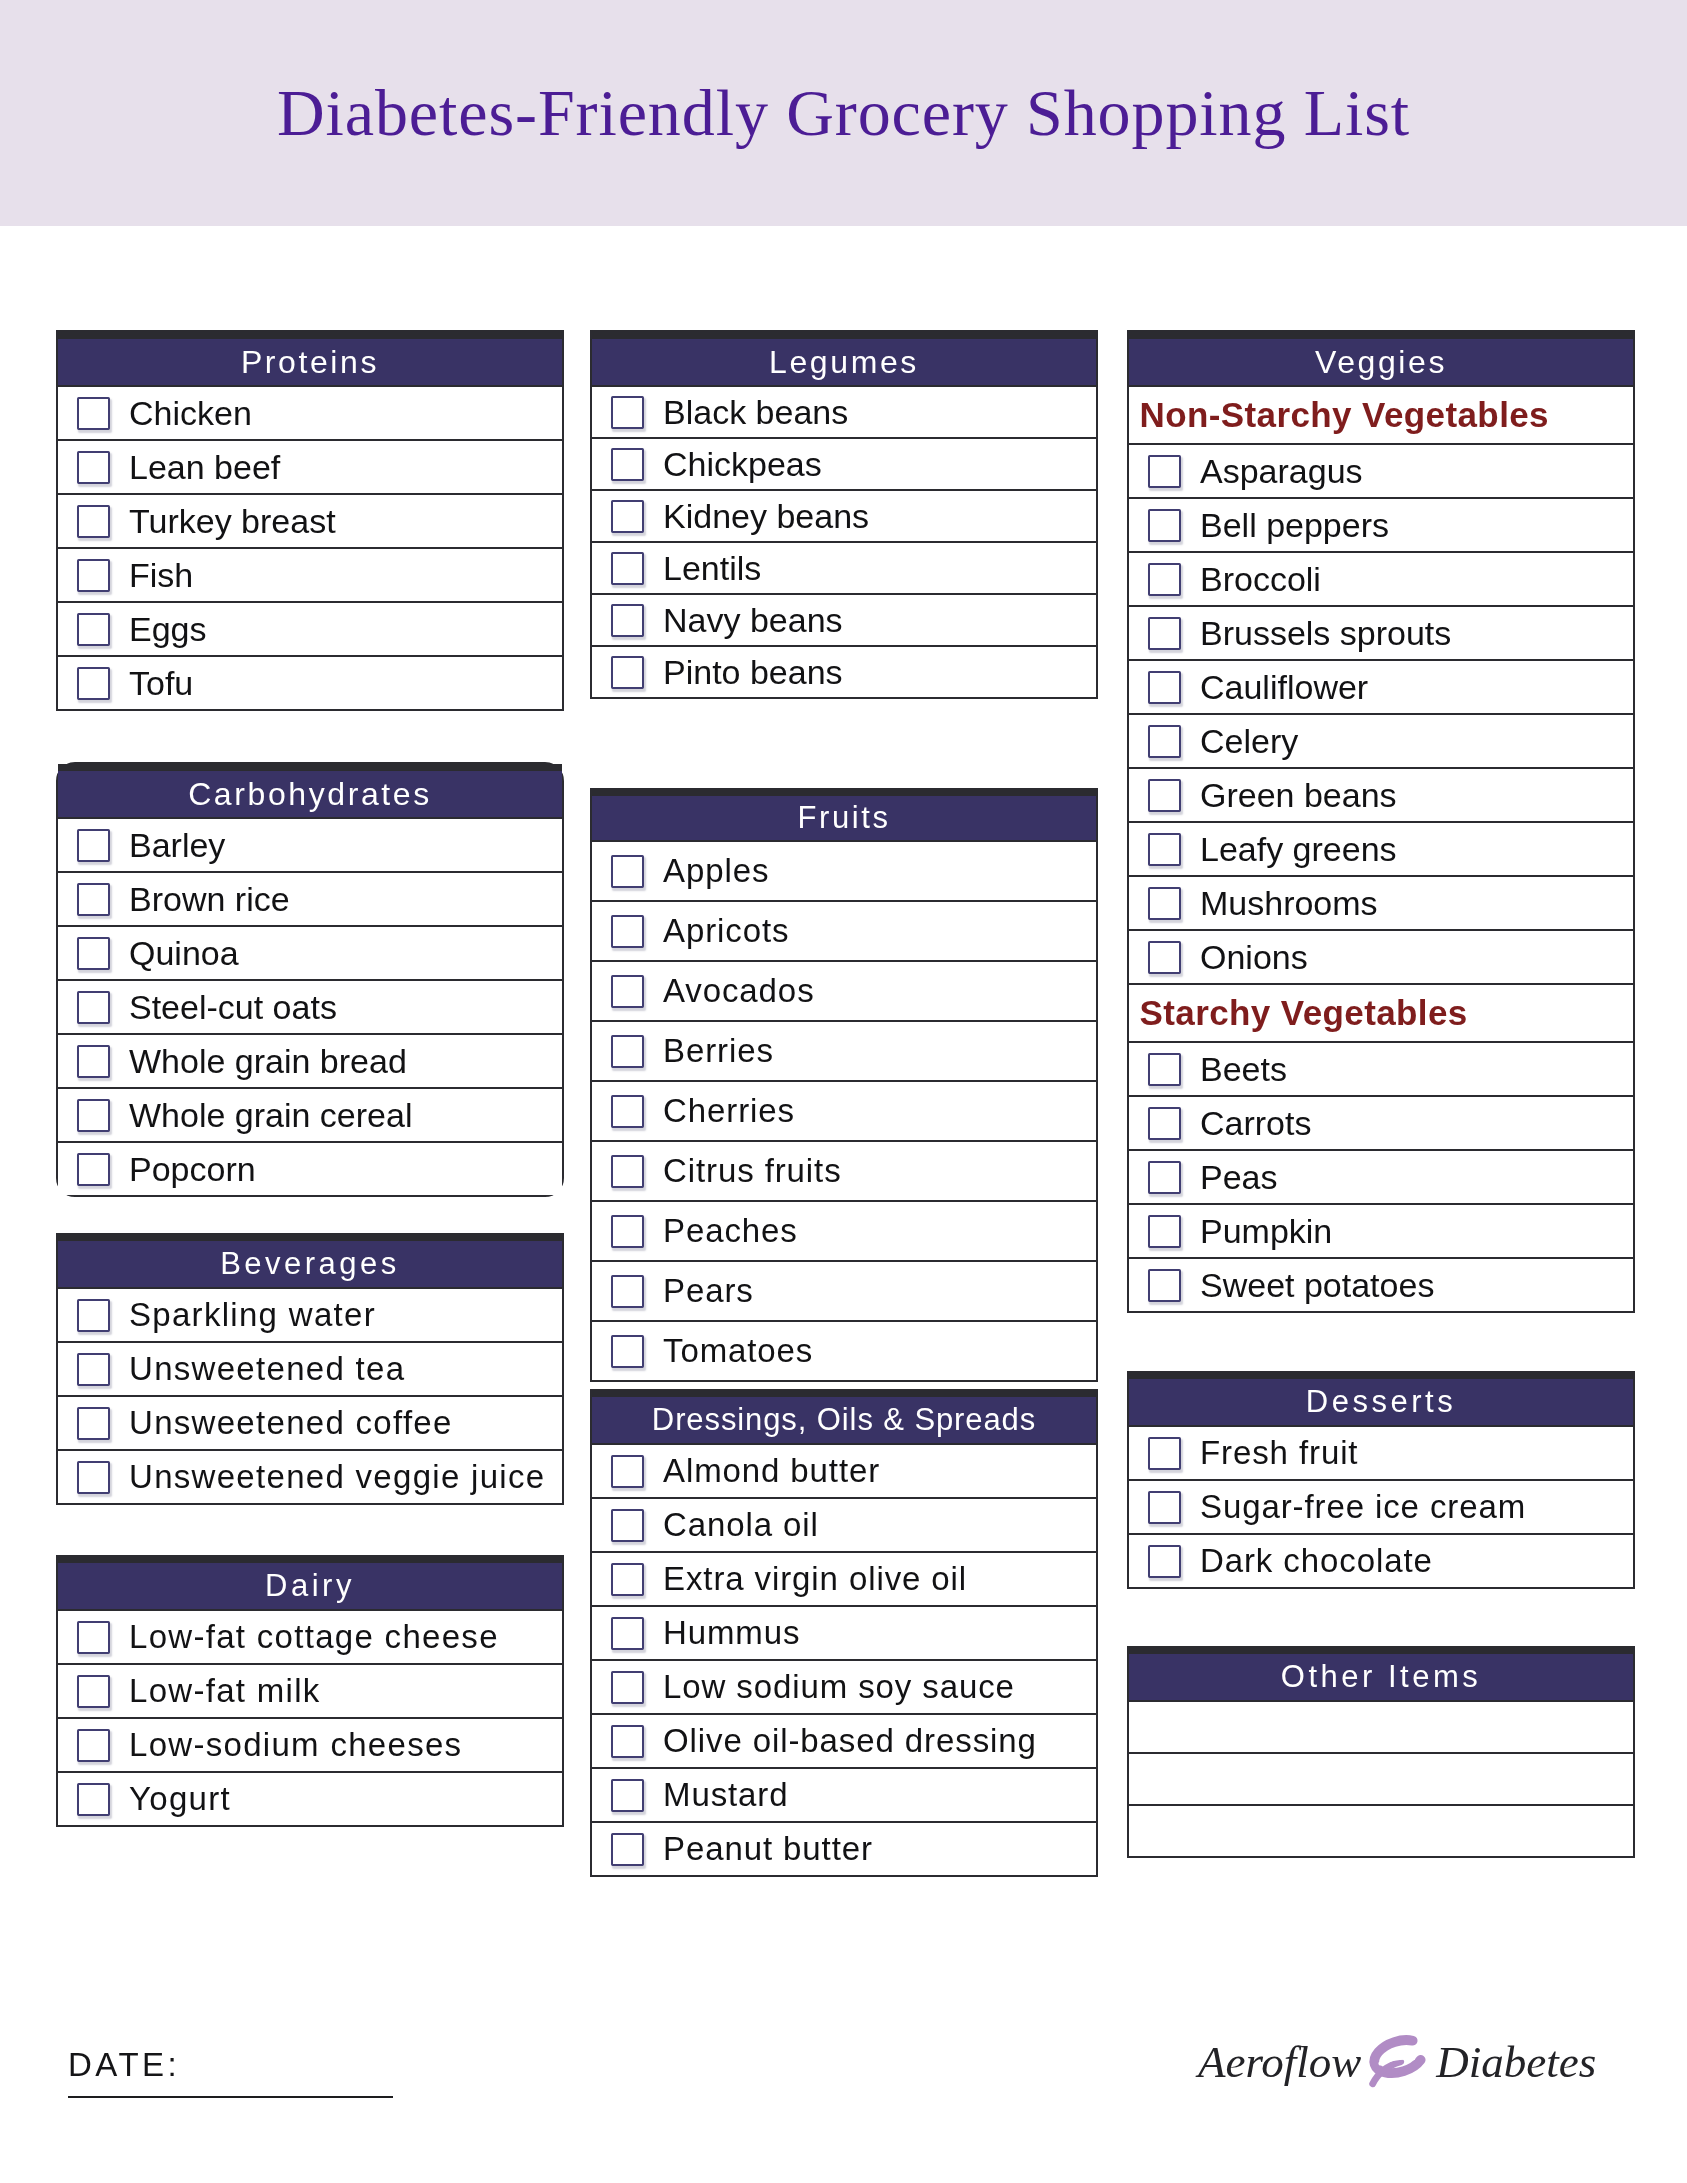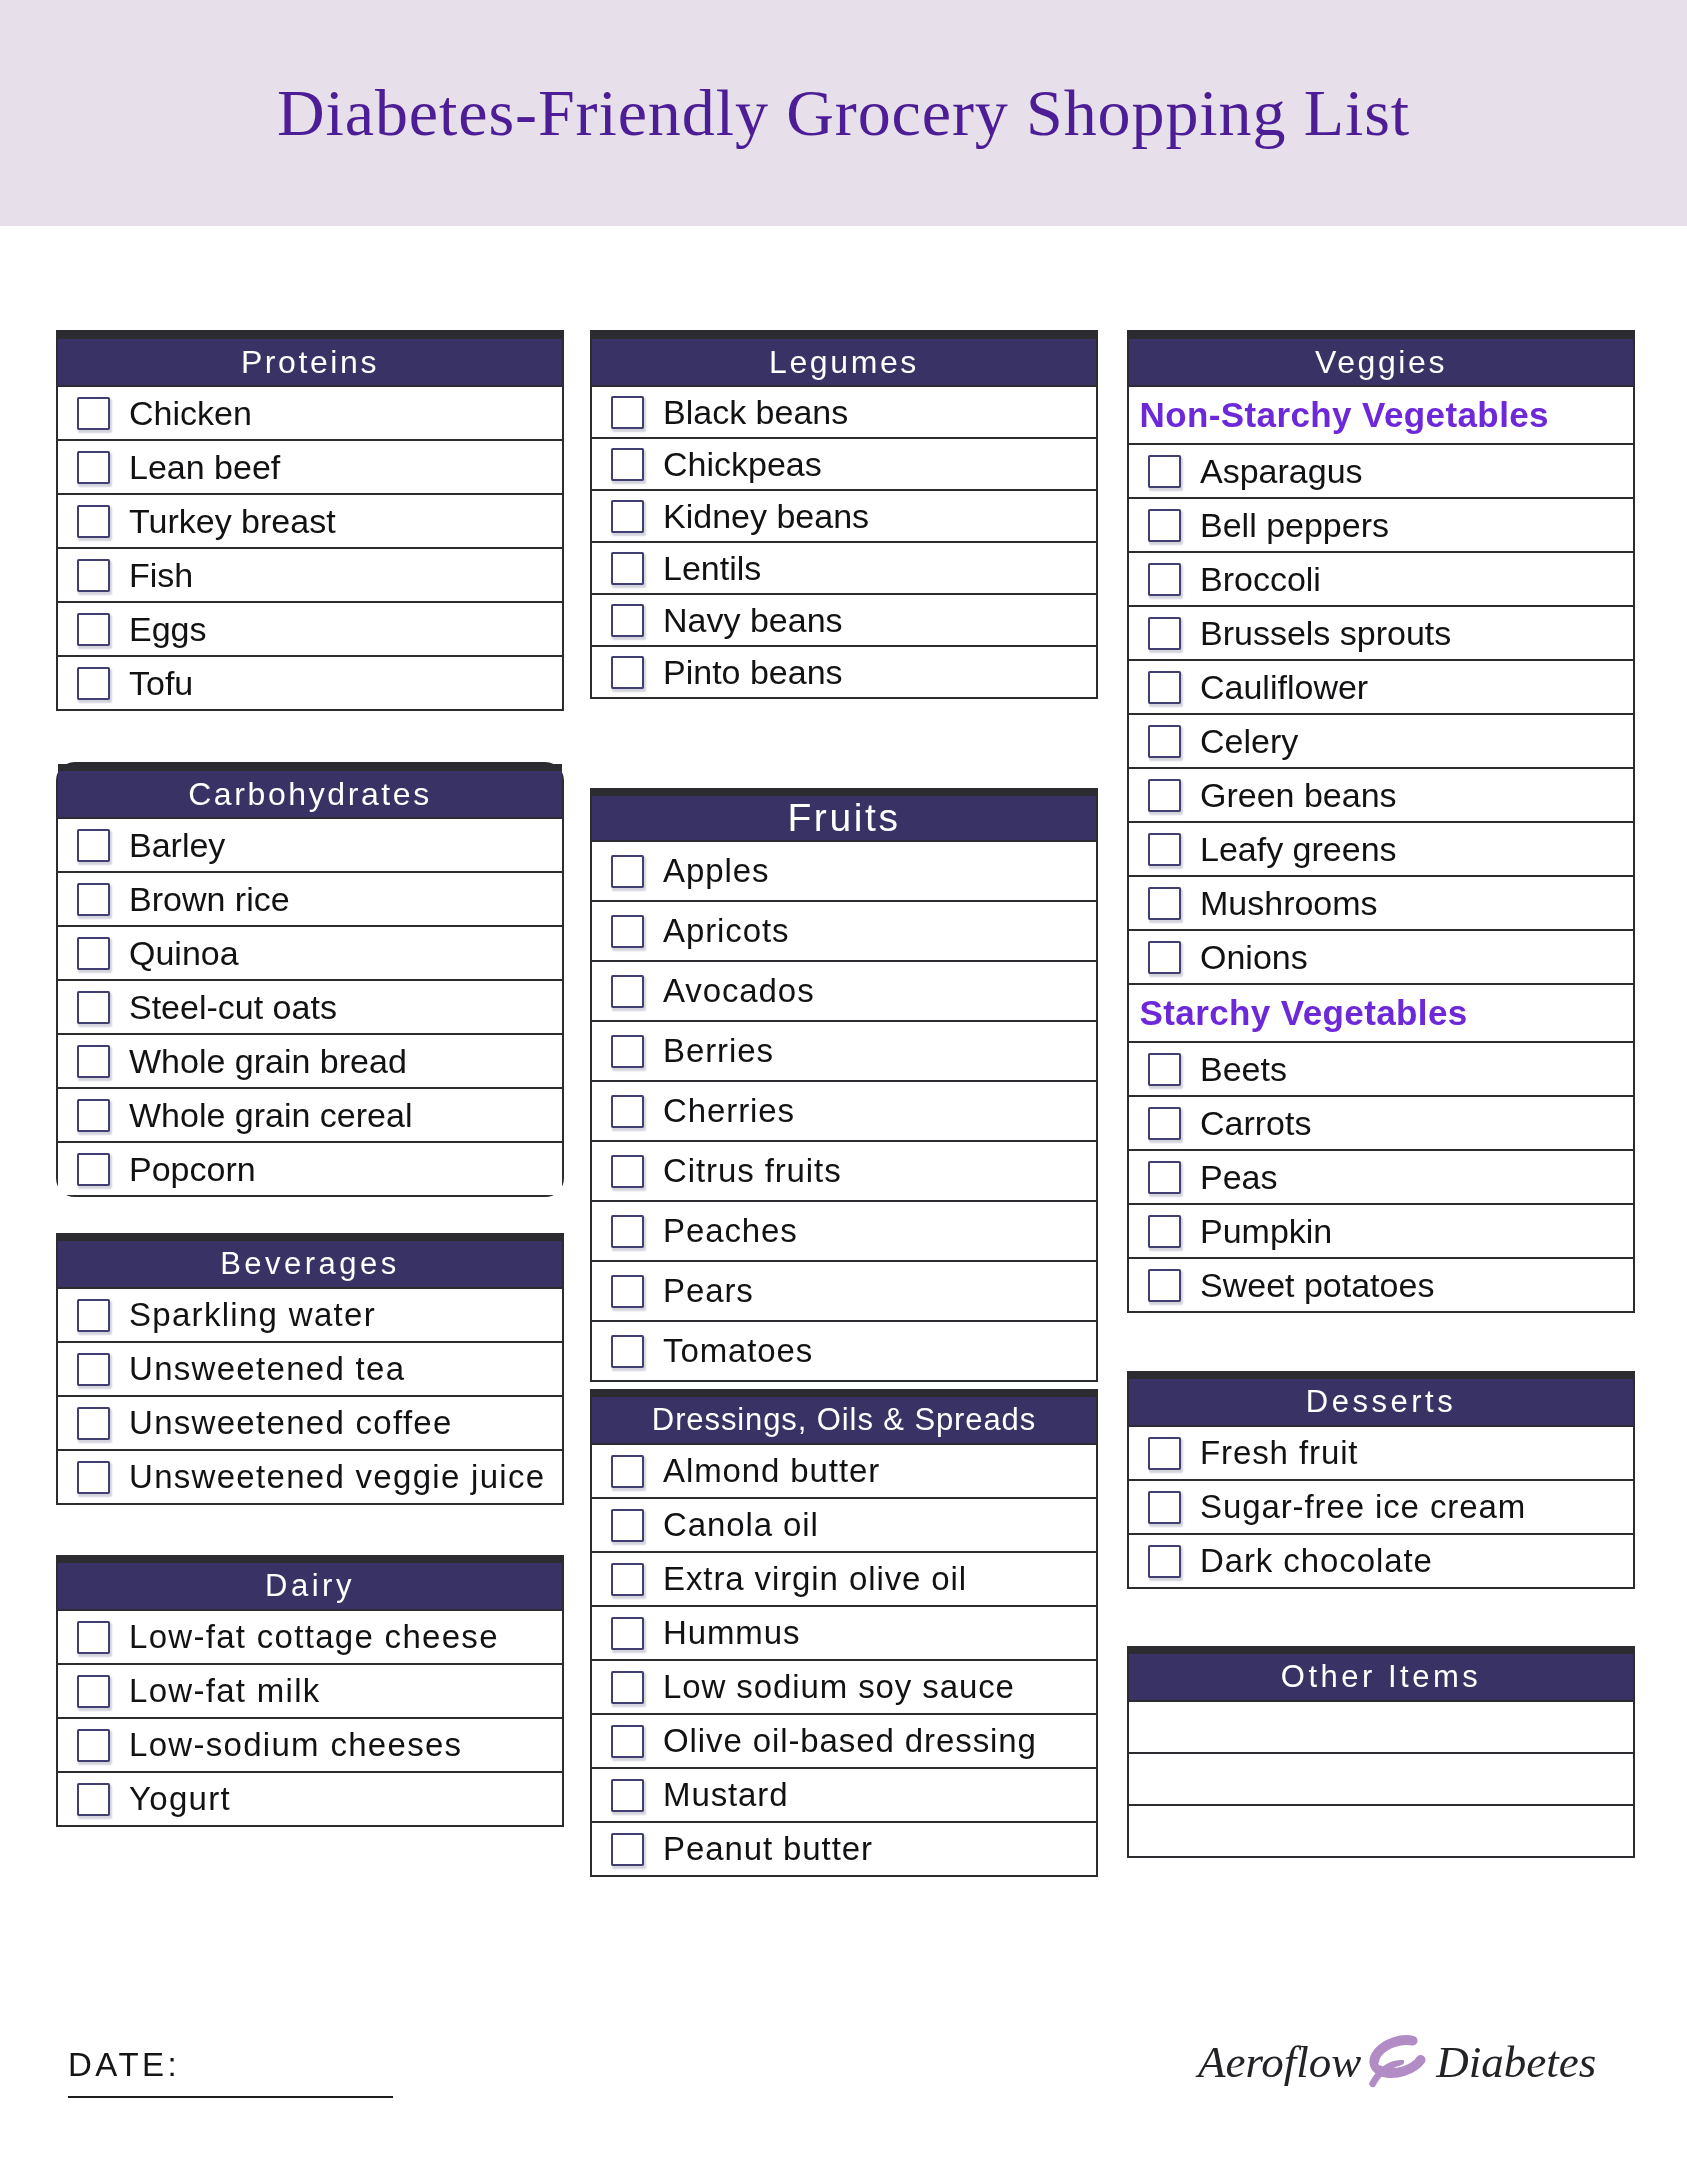--- a/index.html
+++ b/index.html
@@ -63,38 +63,38 @@
   .item-label{
     margin-left:19px;
     font-size:34px;
     color:#121214;
     white-space:nowrap;
   }
   .row.subheader{padding-left:10.5px;}
   .subhead-label{
     font-size:35px;
     font-weight:700;
-    color:#6d28d9;
+    color:#7f1d1d;
     letter-spacing:0.4px;
   }
   
   #sec-proteins      {left:56px;  top:330px;}
   #sec-carbohydrates {left:56px;  top:762px;border-radius:19px;}
   #sec-beverages     {left:56px;  top:1233px;}
   #sec-dairy         {left:56px;  top:1555px;}
   #sec-legumes       {left:590px; top:330px;}
   #sec-fruits        {left:590px; top:788px;}
   #sec-dressings     {left:590px; top:1389px;}
   #sec-veggies       {left:1127px;top:330px;}
   #sec-desserts      {left:1127px;top:1371px;}
   #sec-other         {left:1127px;top:1646px;}
 
   #sec-legumes .row{height:52px;}
   #sec-fruits .row{height:60px;}
-  #sec-fruits .card-header{height:50px;border-top-width:6.1px;font-size:39px;}
+  #sec-fruits .card-header{height:50px;border-top-width:6.1px;font-size:31px;}
   #sec-beverages .card-header,#sec-dairy .card-header,
   #sec-desserts .card-header,#sec-other .card-header{
     height:52px;border-top-width:6.1px;font-size:31px;letter-spacing:3.5px;
   }
   #sec-dressings .card-header{height:52px;border-top-width:6.1px;font-size:31px;letter-spacing:0.9px;}
   #sec-veggies .row.item{height:54px;}
   #sec-veggies .row.subheader{height:58px;}
   #sec-other .row{height:52px;}
   #sec-beverages .item-label,#sec-dairy .item-label{letter-spacing:1.3px;font-size:33px;}
   #sec-fruits .item-label,#sec-dressings .item-label,#sec-desserts .item-label{letter-spacing:0.9px;font-size:33px;}

